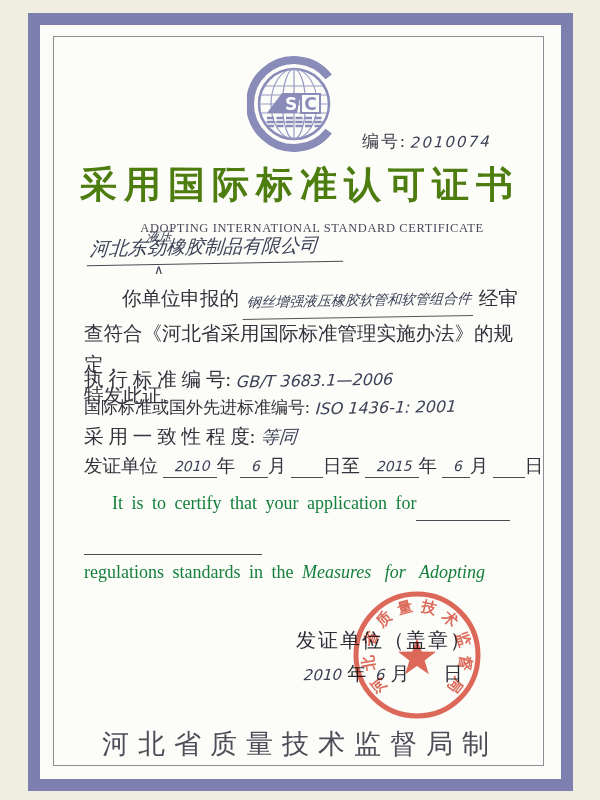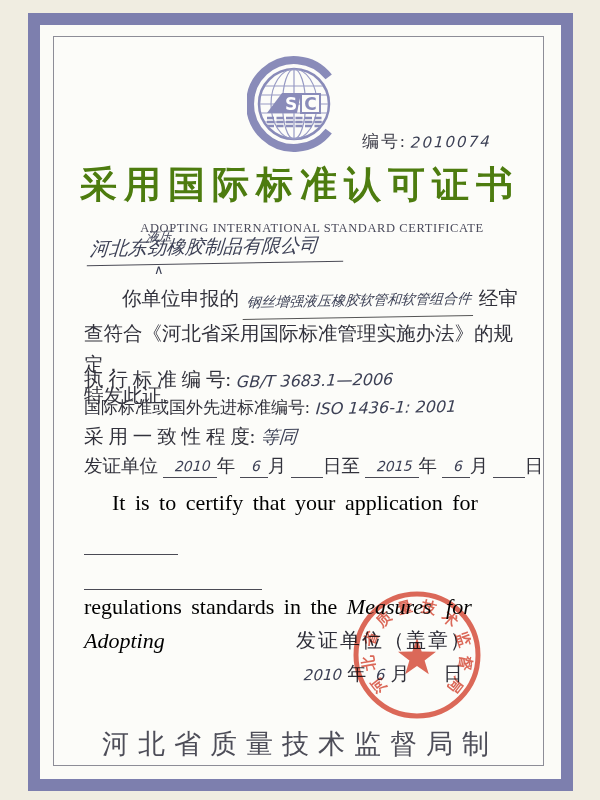--- a/index.html
+++ b/index.html
@@ -37,22 +37,22 @@
   .f-standard{left:84px;top:366px;font-size:19.5px;}
   .f-intl{left:84px;top:396px;font-size:17px;}
   .f-cons{left:84px;top:423px;font-size:19.5px;}
   .f-valid{left:84px;top:453px;font-size:18.5px;}
   .field .hw{font-size:16px;margin-left:6px;}
   .f-cons .hw{font-size:18px;}
   .vblank{display:inline-block;border-bottom:1px solid #4a4a55;text-align:center;
       height:22px;vertical-align:bottom;}
   .vblank .hw{font-size:14px;}
   .w-year{width:54px;} .w-month{width:28px;} .w-day{width:32px;}
-  .english{left:84px;top:486px;width:438px;font-size:22px;line-height:34.5px;
-      color:#000000;word-spacing:4px;}
+  .english{left:84px;top:486px;width:438px;font-size:18px;line-height:34.5px;
+      color:#15803d;word-spacing:4px;}
   .eblank{display:inline-block;border-bottom:1px solid #4a4a55;height:20px;vertical-align:bottom;}
   .eb1{width:94px;} .eb2{width:178px;}
   .english em{word-spacing:9px;}
   .issue-label{left:296px;top:627px;font-size:20px;letter-spacing:2px;color:#2e2e38;white-space:nowrap;}
   .issue-date{left:299px;top:661px;font-size:19px;color:#2e2e38;white-space:nowrap;}
   .issue-date .hw{font-size:15px;margin:0 5px;}
   .issue-gap{display:inline-block;width:34px;}
   .seal{left:350px;top:588px;width:134px;height:134px;mix-blend-mode:multiply;opacity:0.85;}
   .maker{left:0;top:726px;width:100%;text-align:center;font-size:27px;letter-spacing:9px;
       color:#4d4d58;white-space:nowrap;}

